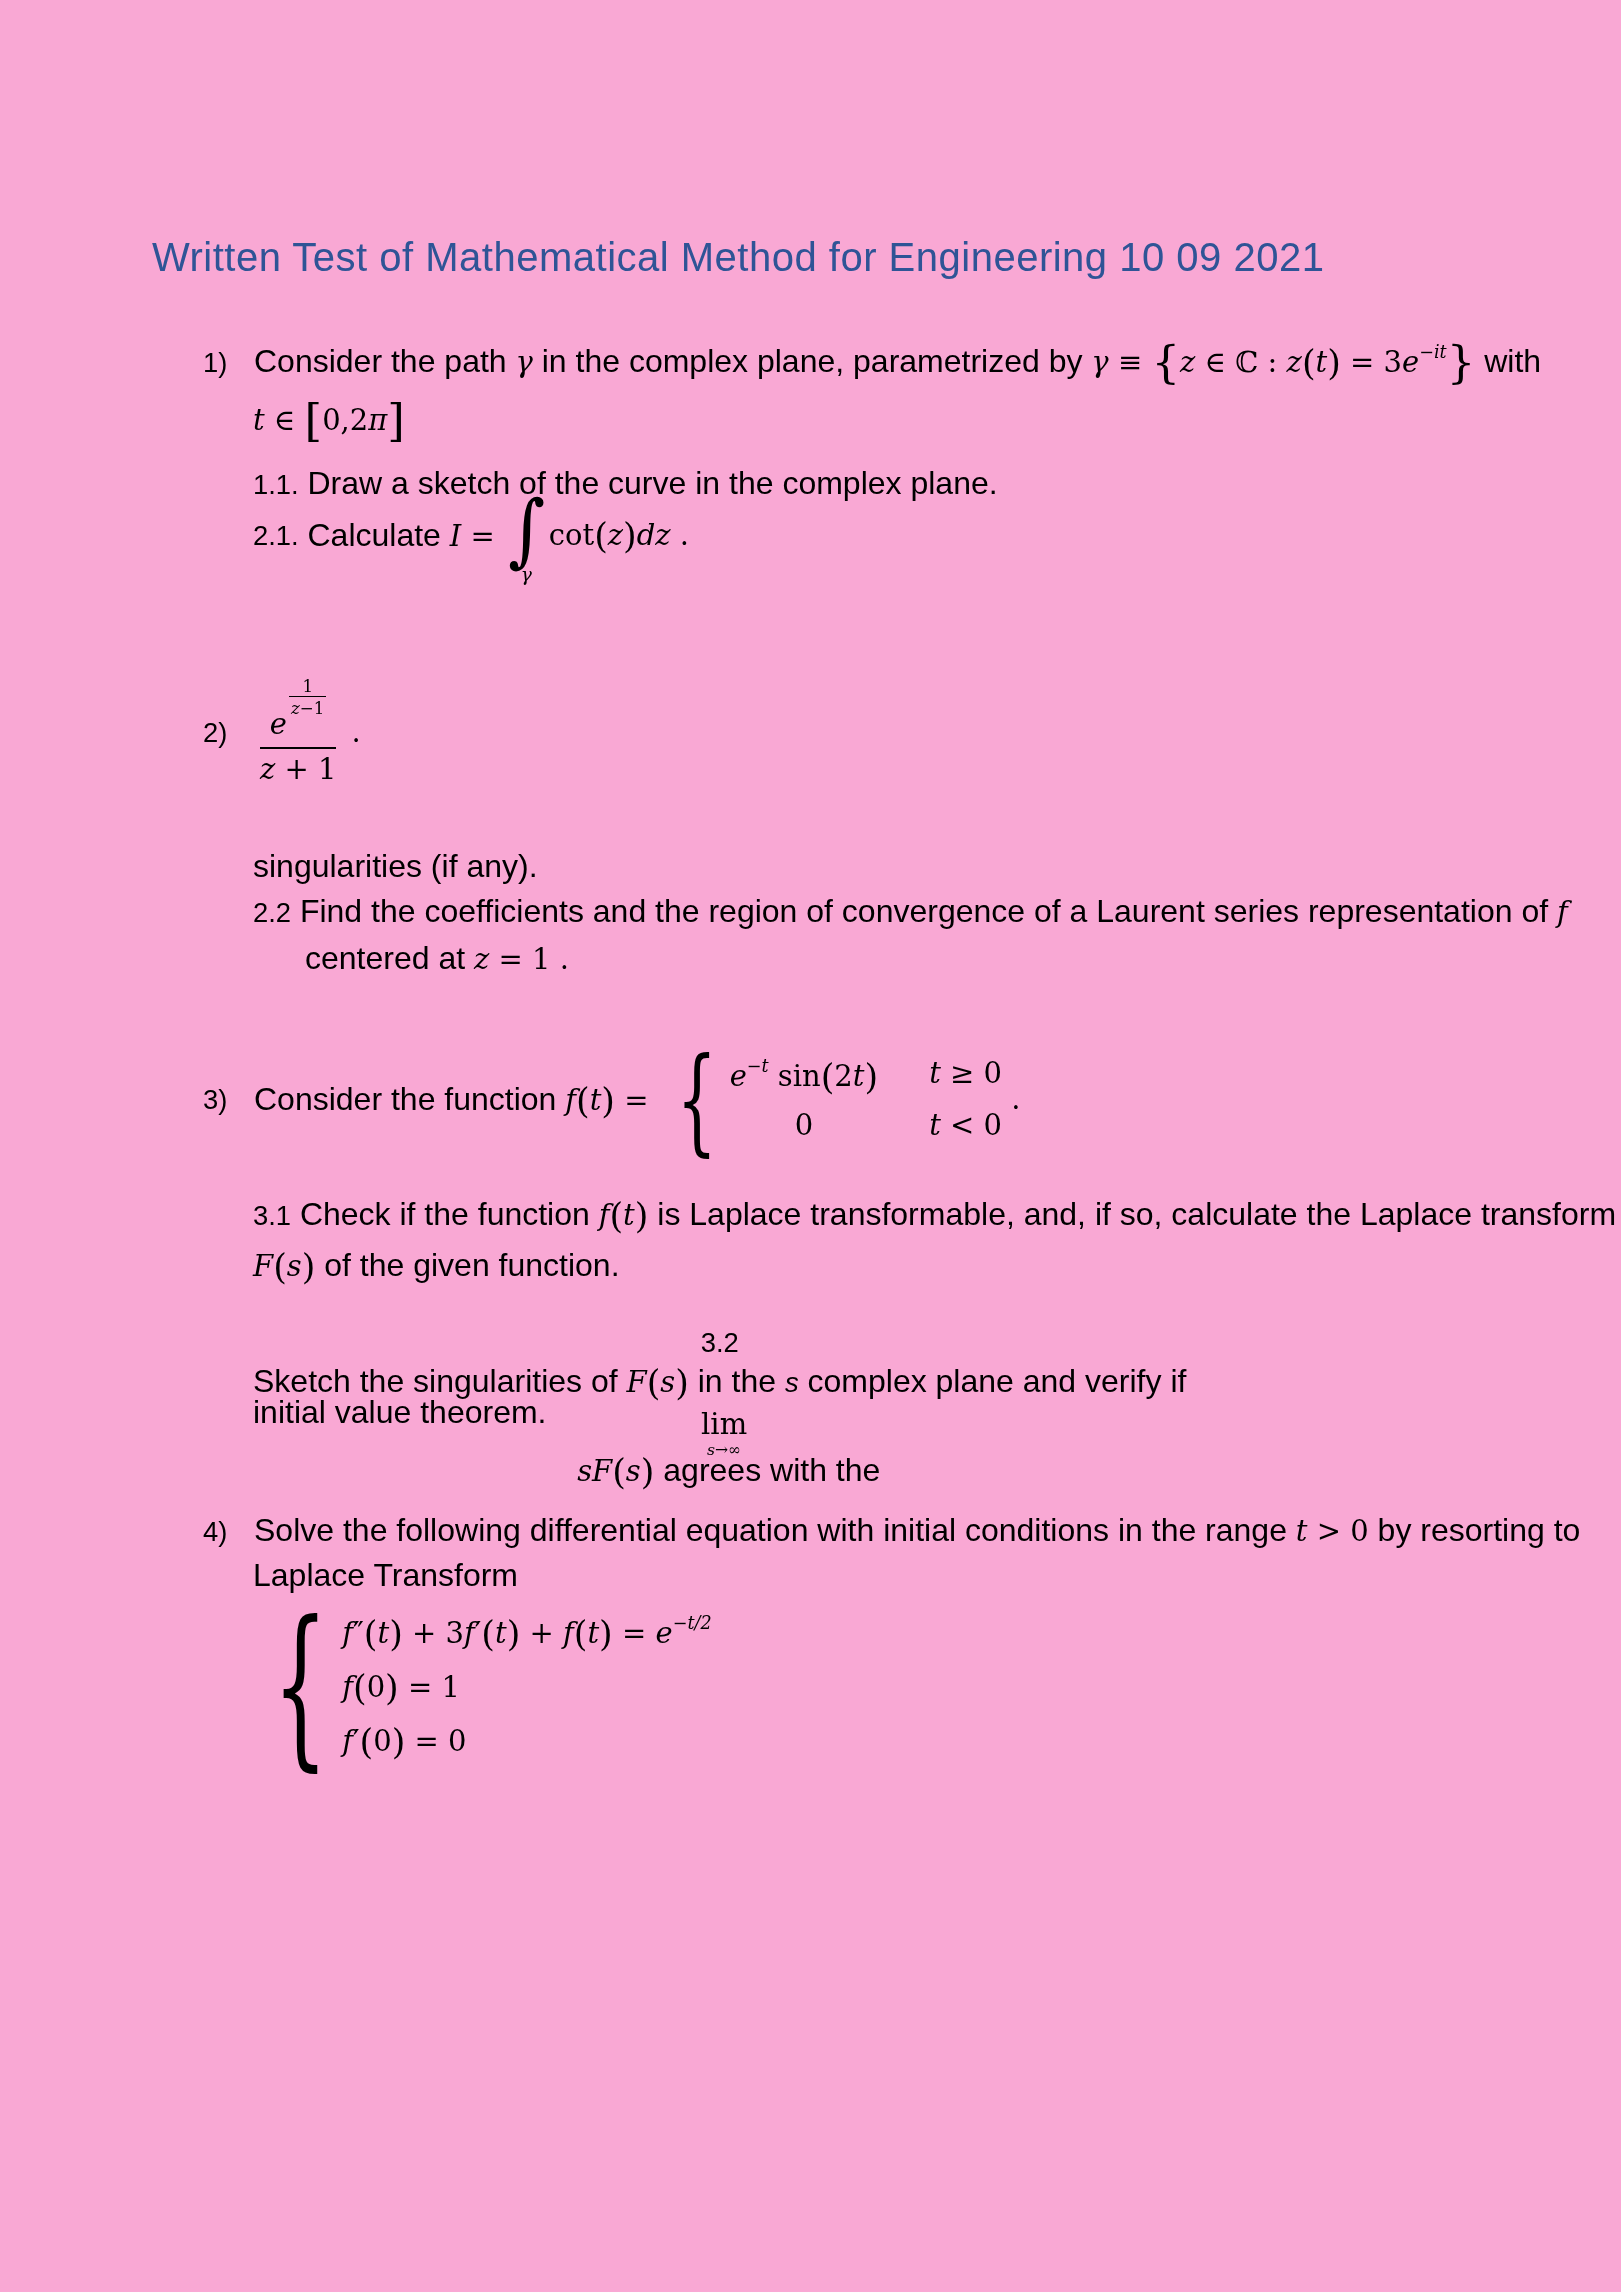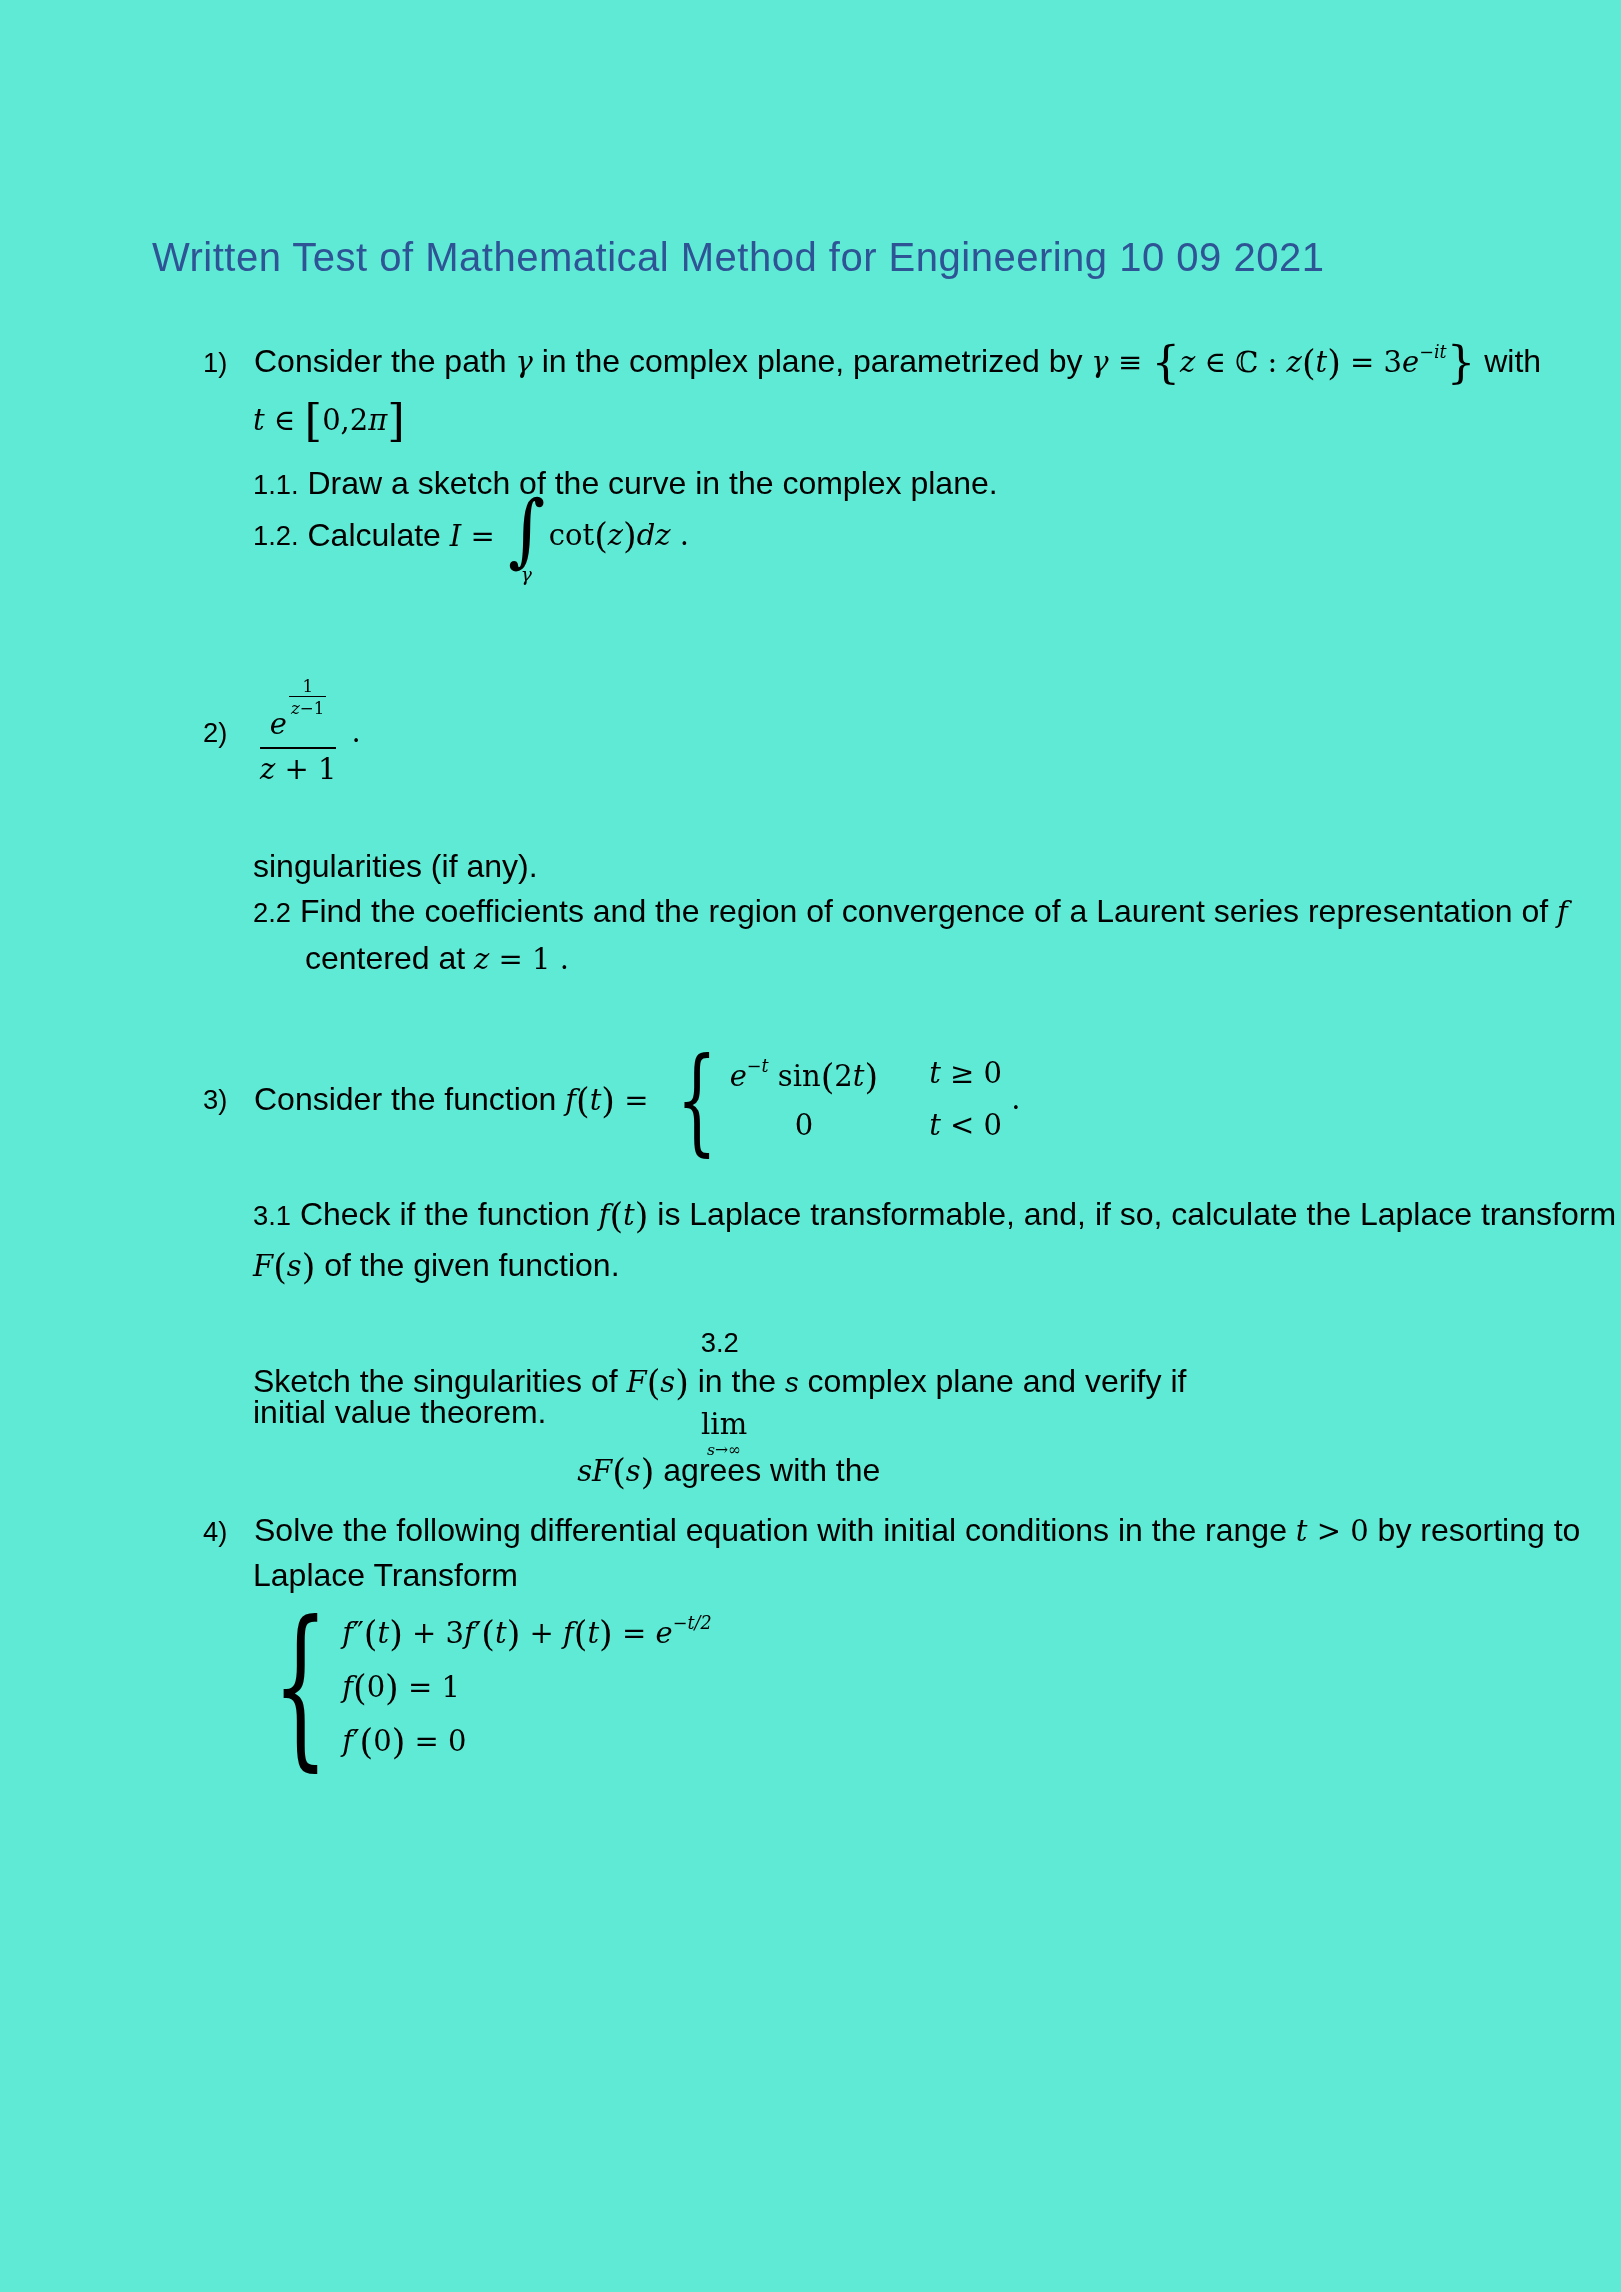--- a/index.html
+++ b/index.html
@@ -1,19 +1,19 @@
 <!DOCTYPE html>
 <html><head>
 <meta charset="utf-8">
 <style>
   html,body{margin:0;padding:0;background:#888;}
   .page{
     position:relative;
     width:1621px;height:2293px;
-    background:#5eead4;
+    background:#f9a8d4;
     margin:0 auto;
     overflow:hidden;
     font-family:"Liberation Sans",sans-serif;
     color:#000;
   }
   .row{
     position:absolute;
     display:flex;
     align-items:baseline;
     white-space:pre;
@@ -86,21 +86,21 @@
     <span class="seg"><span class="rn-t">Consider the path </span><span class="rn-v">γ</span><span class="rn-t"> in the complex plane, parametrized by </span><span class="rn-v">γ</span><span class="rn-o"> ≡ </span><span class="rn-brL">{</span><span class="rn-v">z</span><span class="rn-o"> ∈ </span><span class="rn-r">ℂ</span><span class="rn-o"> : </span><span class="rn-v">z</span><span class="rn-par">(</span><span class="rn-v">t</span><span class="rn-par">)</span><span class="rn-o"> = 3</span><span class="rn-v">e</span><span class="rn-sup">−it</span><span class="rn-brR">}</span><span class="rn-t"> with</span></span>
   </div>
   <div class="row" style="top:402px;left:253px;">
     <span class="seg"><span class="rn-v">t</span><span class="rn-o"> ∈ </span><span class="rn-brL">[</span><span class="rn-r">0,2</span><span class="rn-v">π</span><span class="rn-brR">]</span></span>
   </div>
   <div class="row" style="top:463px;left:253px;">
     <span class="num num-sub">1.1.</span>
     <span class="seg"><span class="rn-t">Draw a sketch of the curve in the complex plane.</span></span>
   </div>
   <div class="row c" style="top:490px;left:253px;">
-    <span class="num num-sub">1.2.</span>
+    <span class="num num-sub">2.1.</span>
     <span class="seg"><span class="rn-t">Calculate </span><span class="rn-v">I</span><span class="rn-o"> = </span></span>
     <span class="intwrap">
       <span class="intglyph">∫</span>
       <span class="intsub">γ</span>
     </span>
     <span class="seg"><span class="rn-r">cot</span><span class="rn-par">(</span><span class="rn-v">z</span><span class="rn-par">)</span><span class="rn-v">dz</span><span class="rn-r"> .</span></span>
   </div>
 
   <div class="row c" style="top:676px;left:203px;">
     <span class="num num-main">2)</span>

